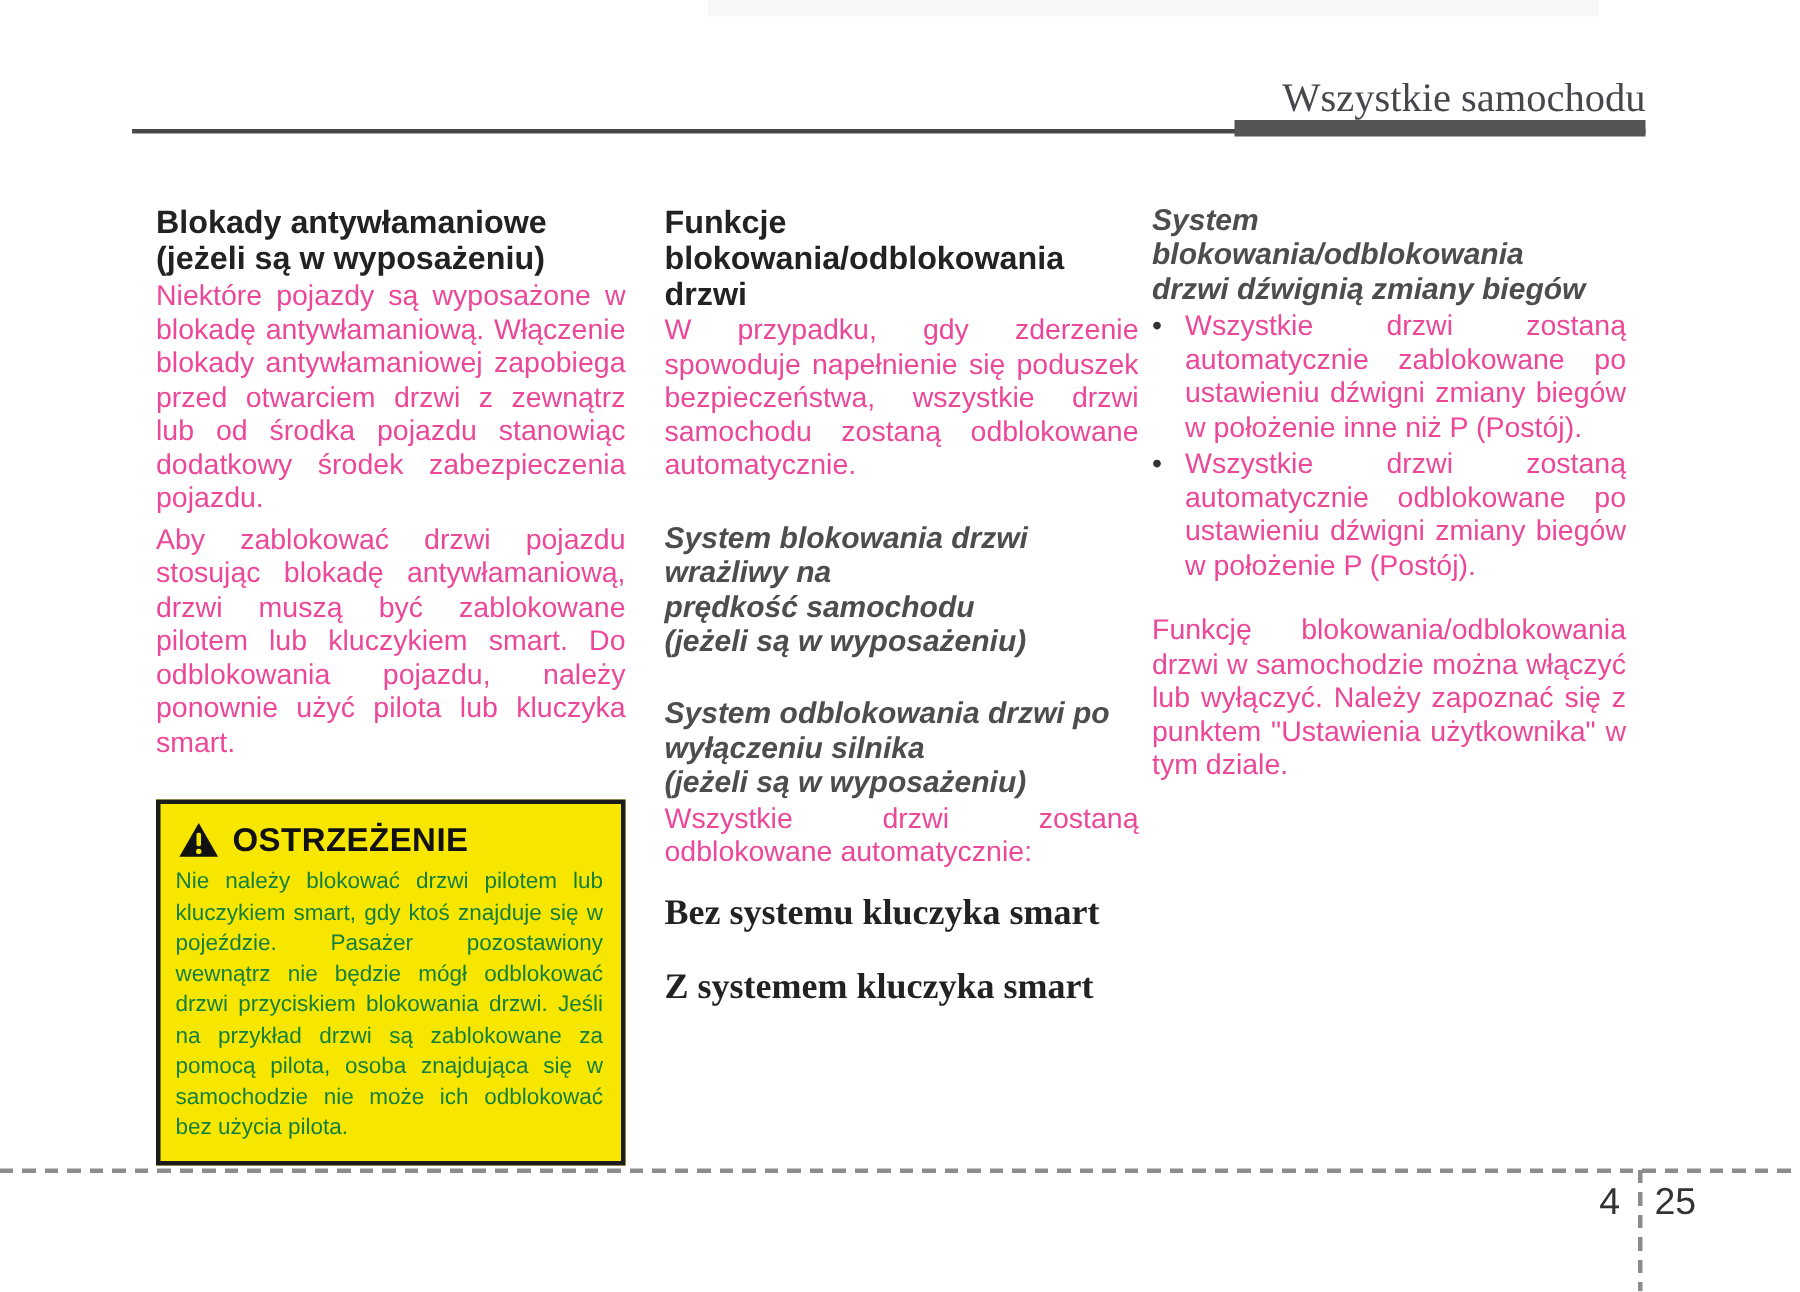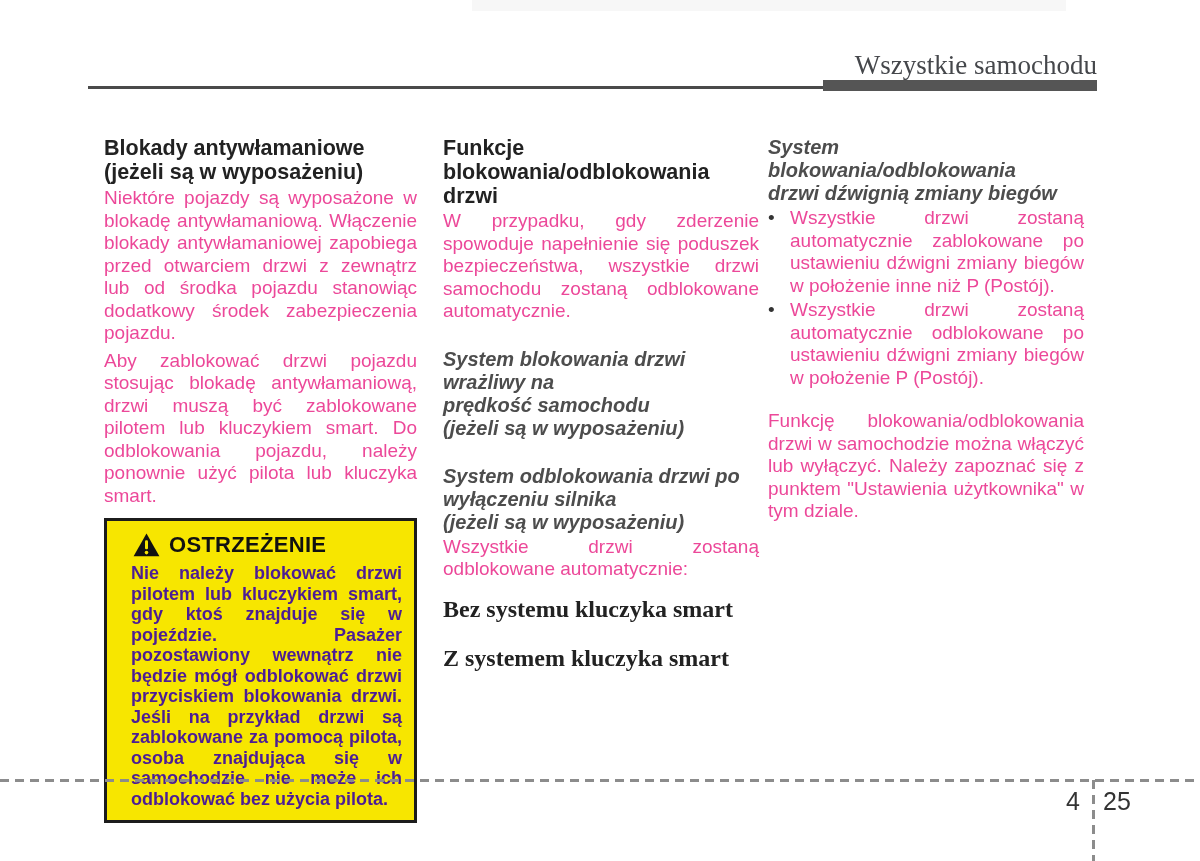--- a/index.html
+++ b/index.html
@@ -42,28 +42,28 @@
   .mt-p1   { margin-top:3px; }
   .mt-p2   { margin-top:5px; }
   .mt-sec  { margin-top:25px; }
   .mt-sec1 { margin-top:21px; }
   .mt-body { margin-top:2px; }
   .mt-mini1{ margin-top:17px; }
   .mt-mini2{ margin-top:26px; }
 
   
   .warning {
-    margin-top:11px; background:#f7e600; border:3px solid #1c1c1c;
-    padding:9px 12px 11px 24px;
+    margin-top:26px; background:#f7e600; border:3px solid #1c1c1c;
+    padding:9px 12px 11px 10px;
   }
   .warn-head { display:flex; align-items:center; gap:9px; margin:2px 0 5px 2px; }
   .warn-title { font-size:22px; font-weight:bold; color:#111111; letter-spacing:0.3px; }
   .warn-body {
-    margin:0; font-size:18px; font-weight:bold; line-height:20.5px;
-    text-align:justify; color:#4c1d95;
+    margin:0; font-size:15px; font-weight:normal; line-height:20.5px;
+    text-align:justify; color:#15803d;
   }
   .warn-icon { display:block; }
 
   
   .bullet-row { display:flex; margin-top:2px; }
   .bullet-marker { width:22px; flex:none; font-size:19px; line-height:22.5px; color:#333333; }
   .bullet-text { flex:1; }
   .mt-par { margin-top:21px; }
 
   

